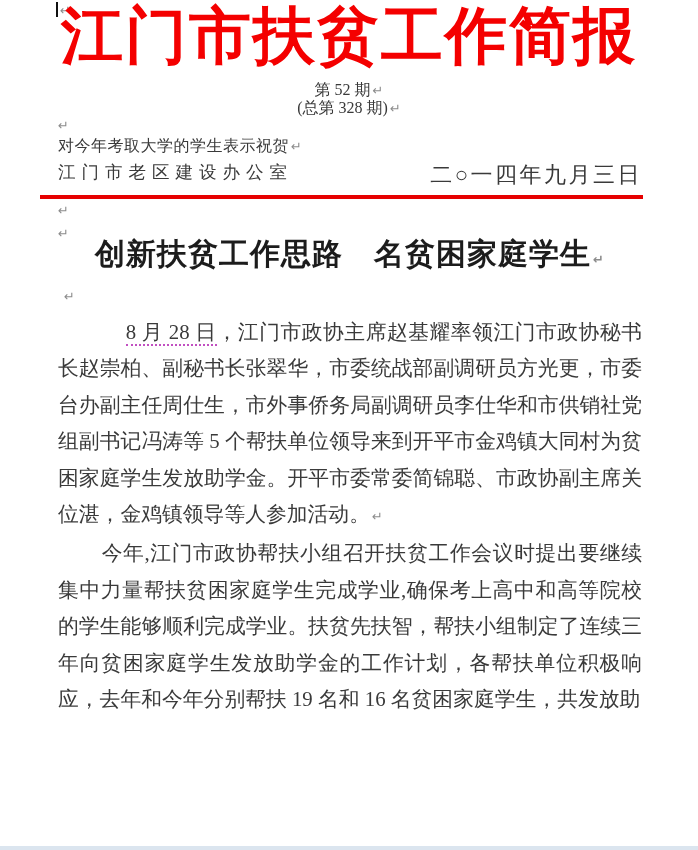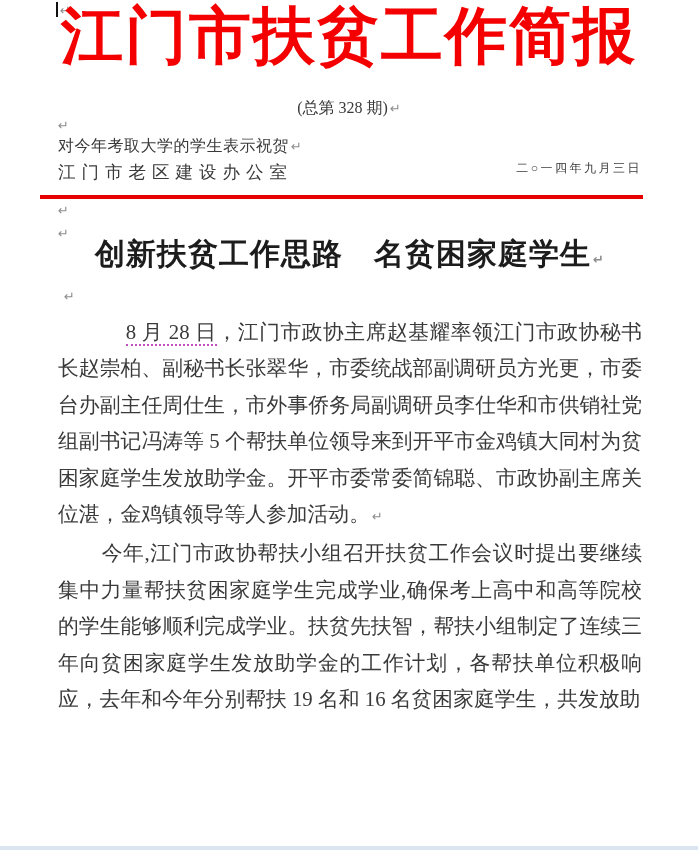--- a/index.html
+++ b/index.html
@@ -31,21 +31,21 @@
     position:absolute;left:58px;top:136px;
     font-size:16px;line-height:19px;letter-spacing:0.5px;
     white-space:nowrap;
   }
   .org-date-row{
     position:absolute;left:58px;top:160px;width:584px;
     display:flex;justify-content:space-between;align-items:flex-start;
     white-space:nowrap;
   }
   .org-line2{font-size:17.5px;letter-spacing:6px;}
-  .issue-date{font-size:12px;letter-spacing:2.5px;}
+  .issue-date{font-size:22px;letter-spacing:2.5px;}
   .red-rule{
     position:absolute;left:40px;top:195px;width:603px;height:4px;
     background:#e60000;
   }
   
   .headline{
     position:absolute;left:58px;top:236px;width:584px;
     text-align:center;
     font-size:30px;line-height:36px;font-weight:bold;
     letter-spacing:1px;color:#1c1c1c;
@@ -89,20 +89,21 @@
 </head>
 <body>
 
 <div class="page">
 
   <div class="text-cursor"></div>
   <span class="pmark pmark-abs cursor-pmark">↵</span>
 
   <div class="masthead-title">江门市扶贫工作简报</div>
 
+  <div class="issue-line"><span>第 52 期</span><span class="pmark pmark-inline">↵</span></div>
 
   <div class="total-line"><span>(总第 328 期)</span><span class="pmark pmark-inline">↵</span></div>
 
   <span class="pmark pmark-abs pm-blank1">↵</span>
 
   <div class="org-line1"><span>对今年考取大学的学生表示祝贺</span><span class="pmark pmark-inline">↵</span></div>
 
   <div class="org-date-row">
     <span class="org-line2">江门市老区建设办公室</span>
     <span class="issue-date">二○一四年九月三日</span>

